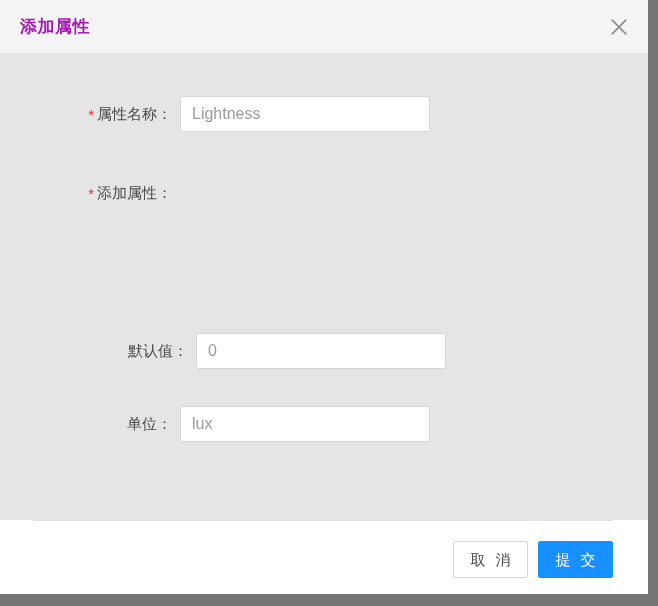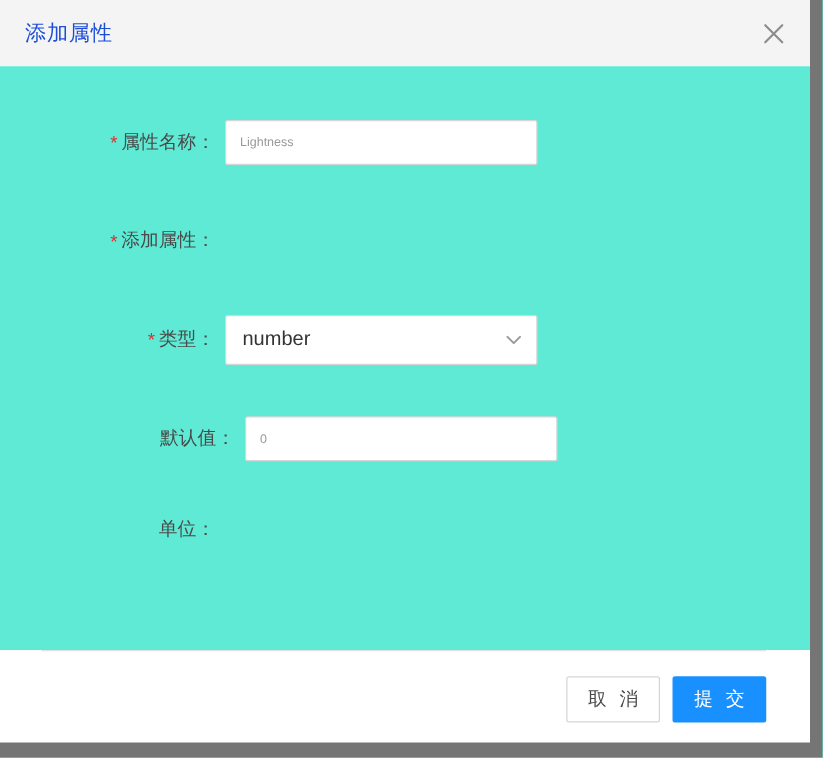--- a/index.html
+++ b/index.html
@@ -34,42 +34,43 @@
     background: #f4f4f4;
     box-sizing: border-box;
   }
   .modal-title {
     position: absolute;
     left: 20px;
     top: 0;
     height: 53px;
     line-height: 53px;
     font-size: 17px;
-    color: #1d4ed8;
+    color: #a21caf;
     letter-spacing: 0.5px;
     white-space: nowrap;
+    font-weight: bold;
   }
   .close-btn {
     position: absolute;
     right: 12px;
     top: 10px;
     width: 34px;
     height: 34px;
     display: flex;
     align-items: center;
     justify-content: center;
     cursor: pointer;
   }
   .close-btn svg { display: block; }
 
   
   .modal-body {
     position: relative;
     height: 467px;
-    background: #5eead4;
+    background: #e5e5e5;
   }
 
   .form-row {
     position: absolute;
     left: 0;
     width: 100%;
     height: 40px;
   }
   .form-row.r0 { top: 41px; }   
   .form-row.r1 { top: 120px; }  
@@ -108,21 +109,21 @@
     display: block;
     width: 250px;
     height: 36px;
     box-sizing: border-box;
     padding: 0 11px;
     margin-top: 2px;
     border: 1px solid #d6d6d6;
     border-radius: 2px;
     background: #ffffff;
     font-family: "Liberation Sans", "DejaVu Sans", sans-serif;
-    font-size: 10px;
+    font-size: 16px;
     color: #3c3c3c;
     outline: none;
   }
   .text-input::placeholder {
     color: #9a9a9a;
     opacity: 1;
   }
 
   .select-box {
     position: relative;
@@ -225,48 +226,36 @@
         <input class="text-input" type="text" value="" placeholder="Lightness" style="">
       </div>
     </div>
 
     <div class="form-row r1">
       <div class="field-label">
         <span class="req-star">*</span><span>添加属性：</span>
       </div>
     </div>
 
-    <div class="form-row r2">
-      <div class="field-label">
-        <span class="req-star">*</span><span>类型：</span>
-      </div>
-      <div class="field-control">
-        <div class="select-box">
-          <div class="select-value">number</div>
-          <div class="select-arrow">
-            <svg width="16" height="16" viewBox="0 0 16 16" aria-hidden="true">
-              <path d="M3 5.5 L8 10.5 L13 5.5" stroke="#9a9a9a" stroke-width="1.6" fill="none" stroke-linecap="round" stroke-linejoin="round"></path>
-            </svg>
-          </div>
-        </div>
-      </div>
-    </div>
 
     <div class="form-row r3">
       <div class="field-label">
         <span>默认值：</span>
       </div>
       <div class="field-control">
         <input class="text-input" type="text" value="" placeholder="0" style="">
       </div>
     </div>
 
     <div class="form-row r4">
       <div class="field-label">
         <span>单位：</span>
+      </div>
+      <div class="field-control">
+        <input class="text-input" type="text" value="" placeholder="lux" style="">
       </div>
     </div>
 
   </div>
 
   <div class="divider"></div>
   <div class="modal-footer">
     <button class="btn btn-cancel">取 消</button>
     <button class="btn btn-submit">提 交</button>
   </div>

